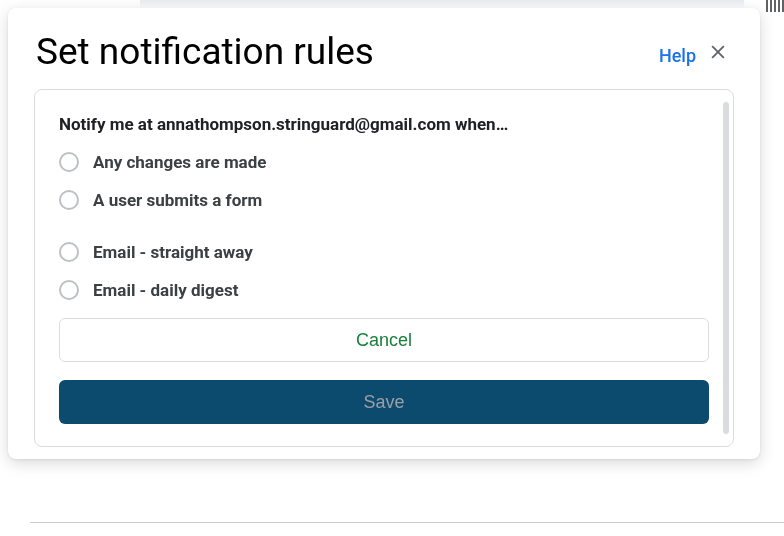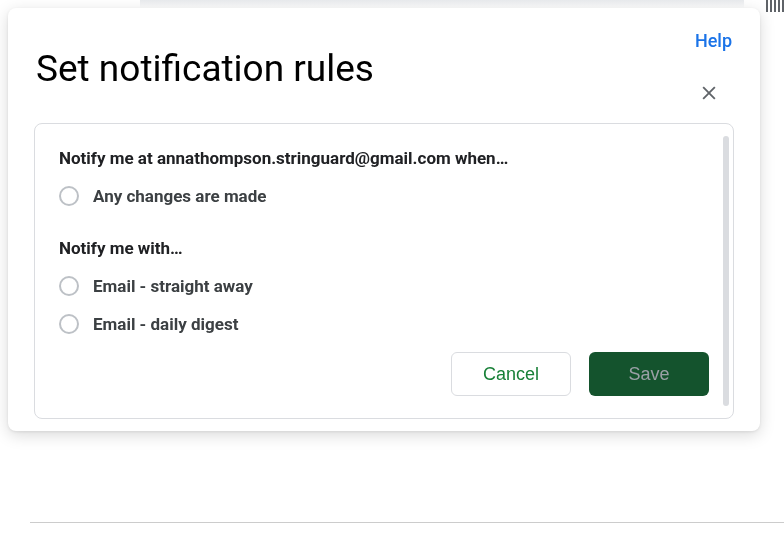--- a/index.html
+++ b/index.html
@@ -49,23 +49,22 @@
       padding: 22px 28px 16px 28px;
     }
     .dialog-title {
       font-size: 37px;
       font-weight: 400;
       color: #000000;
       letter-spacing: 0;
     }
     .header-actions {
       display: flex;
-      align-items: flex-start;
-      gap: 28px;
-      flex-direction: column;
+      align-items: flex-end;
+      gap: 8px;
     }
     .help-link {
       color: #1a73e8;
       font-size: 18px;
       font-weight: 500;
       text-decoration: none;
       cursor: pointer;
     }
     .close-btn {
       background: none;
@@ -109,40 +108,41 @@
       font-size: 17px;
       color: #3c4043;
       font-weight: 700;
     }
     .section-gap { height: 14px; }
     .dialog-footer {
       display: flex;
       gap: 18px;
       justify-content: flex-end;
       margin-top: 14px;
+      flex-direction: column;
     }
     .btn {
       min-width: 120px;
       height: 44px;
       border-radius: 6px;
       font-size: 18px;
       font-weight: 500;
       cursor: pointer;
       display: flex;
       align-items: center;
       justify-content: center;
       padding: 0 22px;
     }
     .btn-cancel {
       background: #fff;
       border: 1px solid #dadce0;
       color: #188038;
     }
     .btn-save {
-      background: #14532d;
+      background: #0c4a6e;
       border: none;
       color: #9aa0a6;
       cursor: default;
     }
     .scroll-hint {
       position: absolute;
       right: 4px;
       top: 12px;
       bottom: 12px;
       width: 6px;
@@ -185,24 +185,27 @@
   <div class="dialog-body">
     <div class="scroll-hint"></div>
 
     <div class="section-heading">Notify me at annathompson.stringuard@gmail.com when…</div>
 
     <label class="radio-row">
       <span class="radio-circle"></span>
       <span class="radio-label">Any changes are made</span>
     </label>
 
+    <label class="radio-row">
+      <span class="radio-circle"></span>
+      <span class="radio-label">A user submits a form</span>
+    </label>
 
     <div class="section-gap"></div>
 
-    <div class="section-heading">Notify me with…</div>
 
     <label class="radio-row">
       <span class="radio-circle"></span>
       <span class="radio-label">Email - straight away</span>
     </label>
 
     <label class="radio-row">
       <span class="radio-circle"></span>
       <span class="radio-label">Email - daily digest</span>
     </label>

